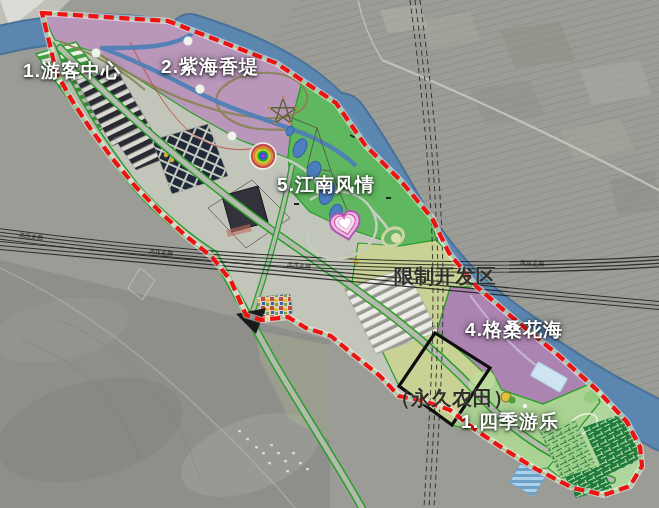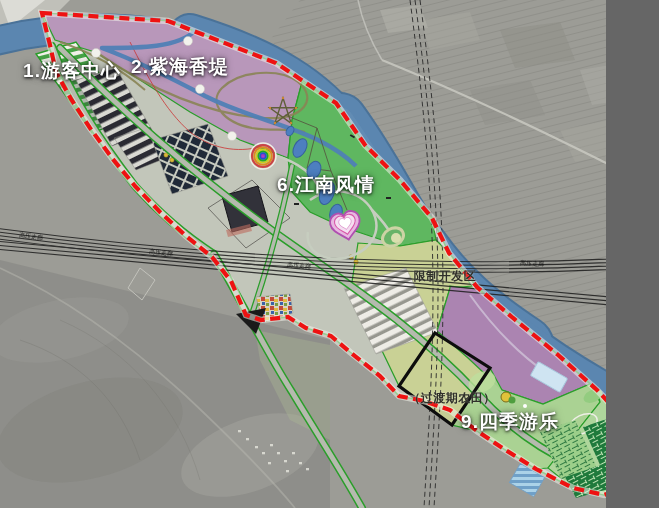--- a/index.html
+++ b/index.html
@@ -1,26 +1,26 @@
 <!DOCTYPE html>
 <html><head>
 <meta charset="utf-8">
 <style>
   html,body{margin:0;padding:0;background:#666;}
-  #stage{position:relative;width:606px;height:508px;overflow:hidden;
+  #stage{position:relative;width:659px;height:508px;overflow:hidden;
          background:#9c9c96;font-family:"Liberation Sans","DejaVu Sans",sans-serif;}
   #map-svg{position:absolute;left:0;top:0;}
   .lbl{position:absolute;transform:translate(-50%,-50%);white-space:nowrap;
        font-weight:700;pointer-events:none;z-index:5;}
   .lbl.white{color:#fff;font-size:19px;letter-spacing:1px;
        text-shadow:0 1px 3px rgba(0,0,0,.9),0 0 7px rgba(0,0,0,.55);}
-  .lbl.dark{color:#30302a;font-size:12px;letter-spacing:.5px;
+  .lbl.dark{color:#30302a;font-size:20px;letter-spacing:.5px;
        text-shadow:0 0 2px rgba(255,255,255,.4);text-align:right;}
   .lbl.tiny{color:#0d0d0d;font-size:6px;font-weight:400;opacity:.9;}
-  #lz1{left:72px;top:71px}  #lz2{left:180px;top:67px}  #lz3{left:326px;top:185px}
+  #lz1{left:72px;top:71px}  #lz2{left:210px;top:67px}  #lz3{left:326px;top:185px}
   #lz4{left:514px;top:330px} #lz5{left:510px;top:422px} #lz6{left:605px;top:441px}
   #lr1{left:445px;top:276px} #lr2{left:450px;top:296px}
   #lv1{left:441px;top:379px} #lv2{left:452px;top:398px}
   #lp1{left:31px;top:237px;transform:translate(-50%,-50%) rotate(7deg)}
   #lp2{left:161px;top:253px;transform:translate(-50%,-50%) rotate(6deg)}
   #lp3{left:299px;top:266px;transform:translate(-50%,-50%) rotate(5deg)}
   #lp4{left:532px;top:264px;transform:translate(-50%,-50%) rotate(3deg)}
 </style>
 </head>
 <body>
@@ -264,21 +264,22 @@
   <polygon points="236,314 266,308 256,334" fill="#1a1a1a"></polygon>
 
   <g fill="none">
     <path stroke="#f2f2ea" stroke-width="6.5" opacity=".55" d="M42,13 L168,21 L276,63 L336,103 L365,145 L400,180 L432,218 L449,253 L477,287 L513,318 L557,354 L597,390 L627,422 L640,447 L642,466 L630,486 L604,495 L573,488 L536,469 L504,449 L477,431 L450,410 L424,401 L399,396 L380,376 L350,352 L331,336 L306,328 L288,317 L261,320 L246,315 L231,281 L212,257 L186,236 L160,212 L135,186 L112,158 L90,128 L71,99 L56,72 L50,45 Z"></path>
     <path stroke="#ee1212" stroke-width="4.2" stroke-dasharray="10 5.5" d="M42,13 L168,21 L276,63 L336,103 L365,145 L400,180 L432,218 L449,253 L477,287 L513,318 L557,354 L597,390 L627,422 L640,447 L642,466 L630,486 L604,495 L573,488 L536,469 L504,449 L477,431 L450,410 L424,401 L399,396 L380,376 L350,352 L331,336 L306,328 L288,317 L261,320 L246,315 L231,281 L212,257 L186,236 L160,212 L135,186 L112,158 L90,128 L71,99 L56,72 L50,45 Z"></path>
   </g>
 </svg>
 
 <div id="lz1" class="lbl white">1.游客中心</div>
 <div id="lz2" class="lbl white">2.紫海香堤</div>
-<div id="lz3" class="lbl white">6.江南风情</div>
-<div id="lz5" class="lbl white">9.四季游乐</div>
+<div id="lz3" class="lbl white">5.江南风情</div>
+<div id="lz4" class="lbl white">4.格桑花海</div>
+<div id="lz5" class="lbl white">1.四季游乐</div>
 <div id="lr1" class="lbl dark">限制开发区</div>
-<div id="lv2" class="lbl dark">（过渡期农田）</div>
+<div id="lv2" class="lbl dark">（永久农田）</div>
 <div id="lp1" class="lbl tiny">高压走廊</div>
 <div id="lp2" class="lbl tiny">高压走廊</div>
 <div id="lp3" class="lbl tiny">高压走廊</div>
 <div id="lp4" class="lbl tiny">高压走廊</div>
 </div>
 
 </body></html>

